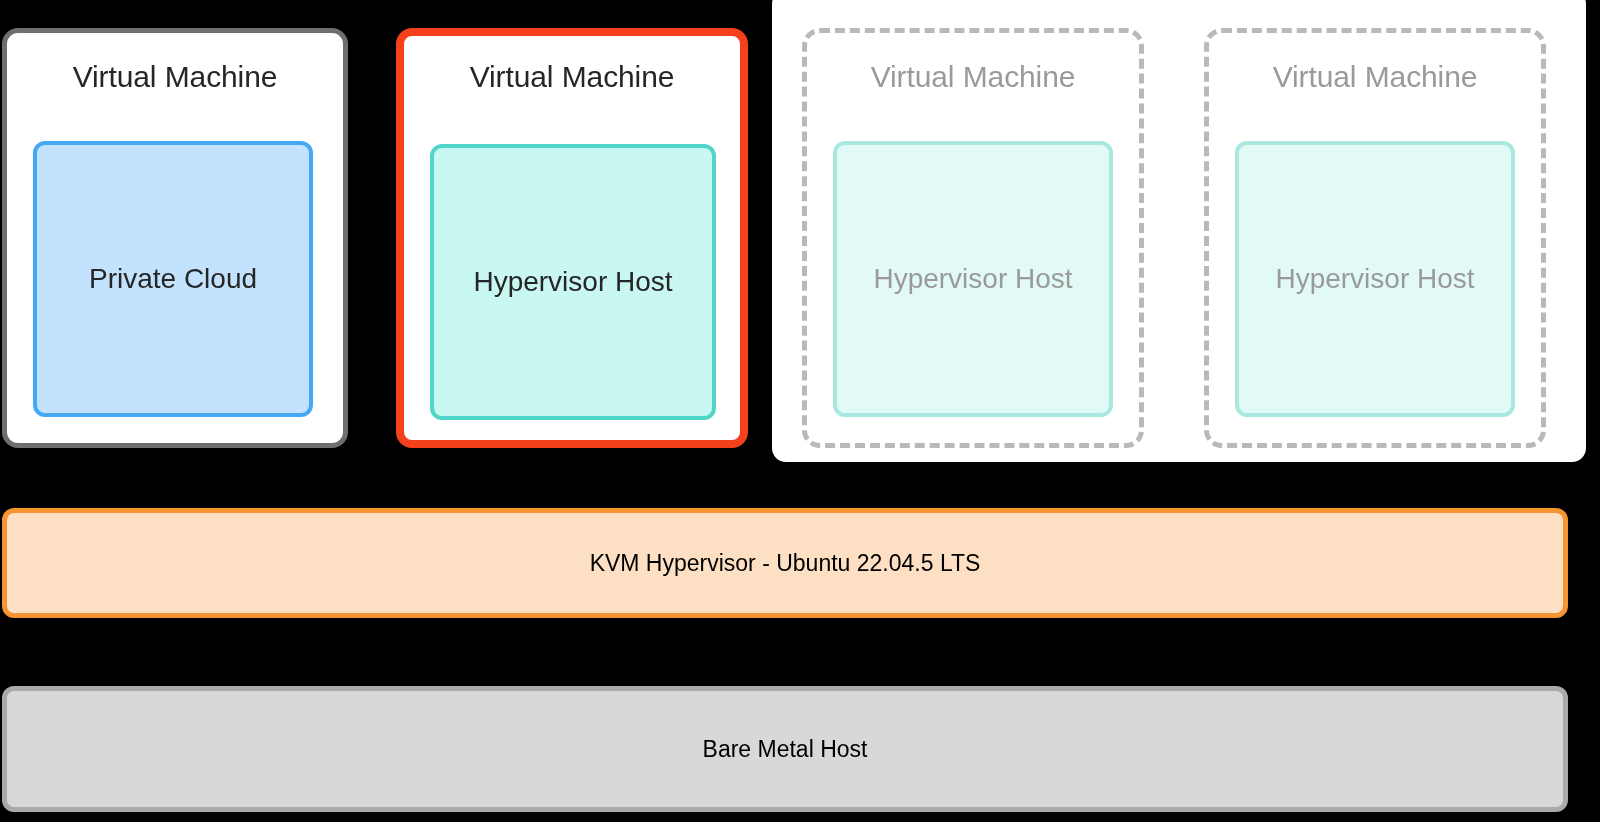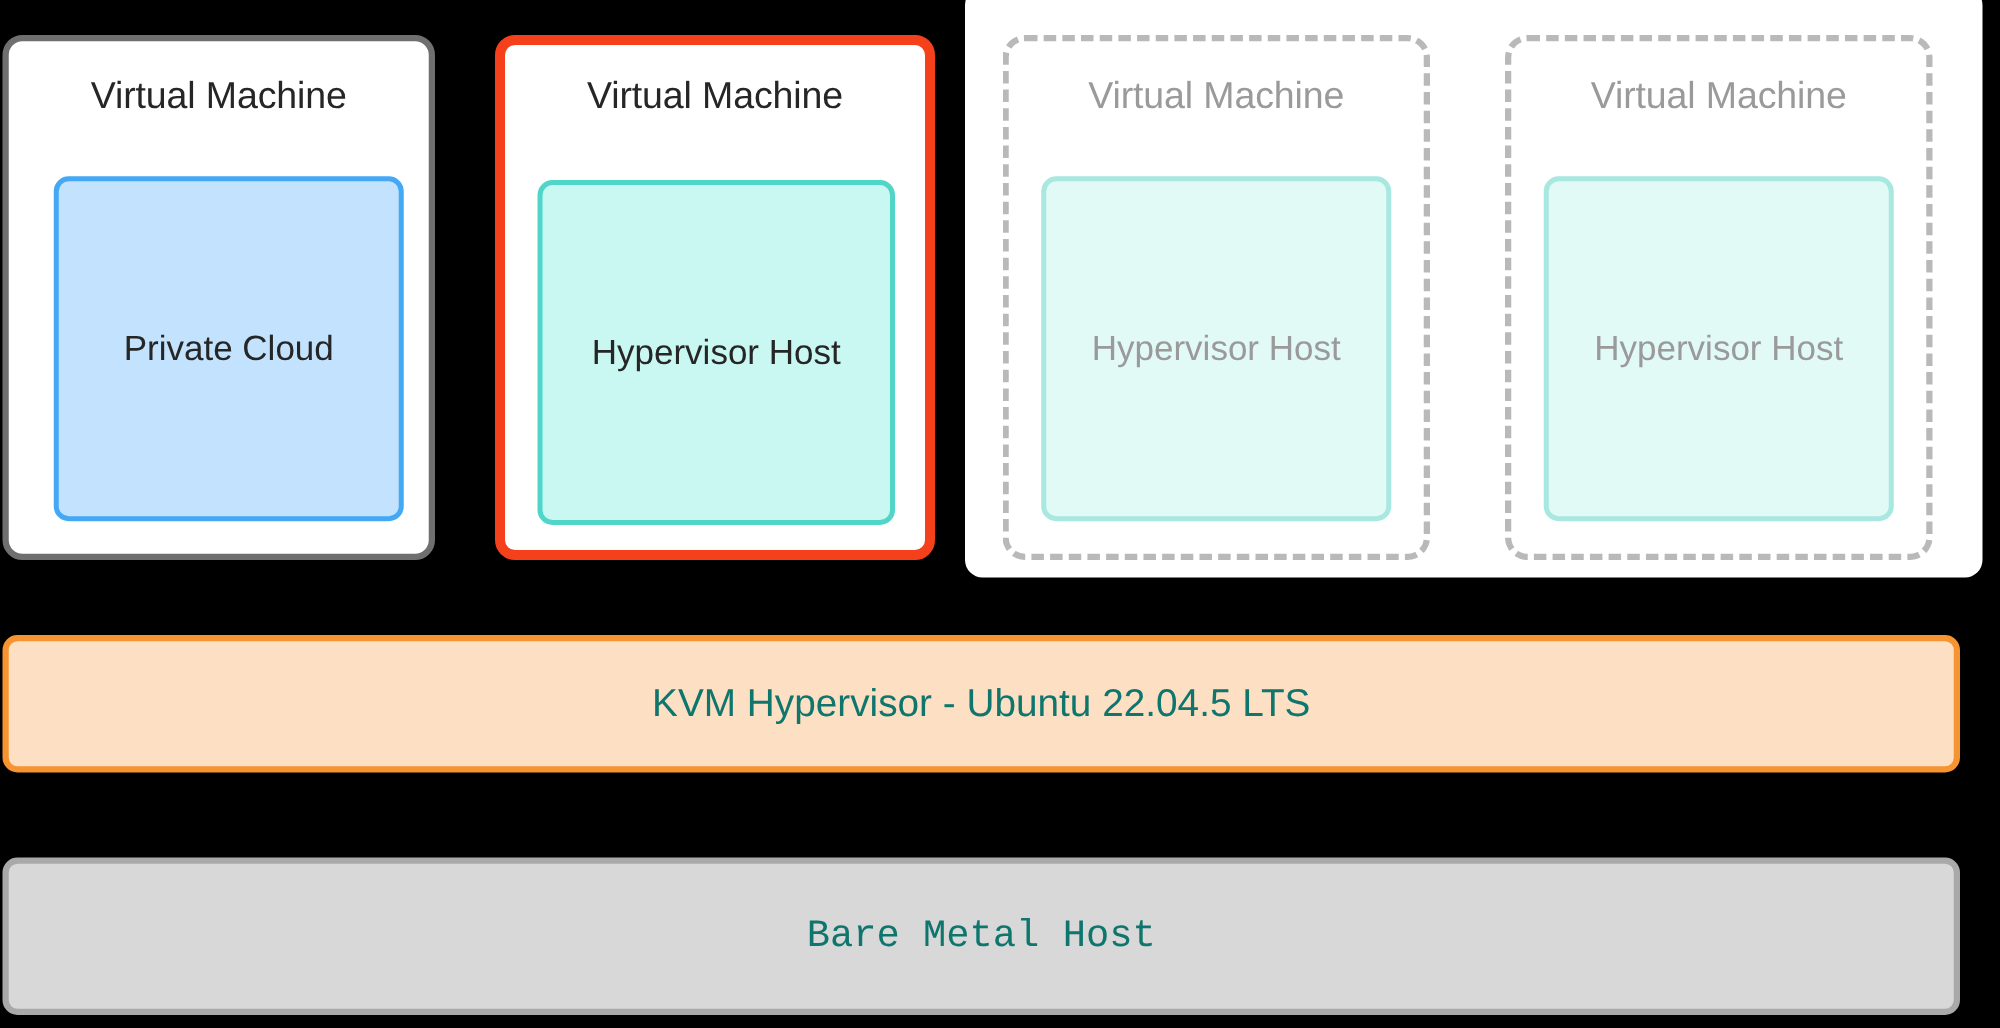--- a/index.html
+++ b/index.html
@@ -80,45 +80,44 @@
     border: 4px solid #a8e8e0;
     color: #9a9a9a;
   }
 
   
   .layer-bar {
     border-radius: 12px;
     display: flex;
     align-items: center;
     justify-content: center;
-    font-size: 31px;
-    color: #0f766e;
+    font-size: 23px;
+    color: #000000;
     text-align: center;
     white-space: nowrap;
   }
   .layer-bar.kvm {
     background: #fde0c3;
     border: 5px solid #f79432;
   }
   .layer-bar.metal {
     background: #d8d8d8;
     border: 5px solid #a9a9a9;
-    font-family: Liberation Mono, monospace;
   }
 </style>
 </head>
 <body>
 
 <div id="canvas">
 
   <div class="abs ghost-panel" style="left:772px; top:-10px; width:814px; height:472px;"></div>
 
   <div class="abs vm-card solid-gray" style="left:2px; top:28px; width:346px; height:420px;">
     <div class="vm-title">Virtual Machine</div>
-    <div class="abs host-box blue" style="left:36px; top:108px; width:280px; height:276px; flex-direction:column;">
+    <div class="abs host-box blue" style="left:26px; top:108px; width:280px; height:276px; flex-direction:column;">
       <div>Private Cloud</div>
     </div>
   </div>
 
   <div class="abs vm-card solid-red" style="left:396px; top:28px; width:352px; height:420px;">
     <div class="vm-title" style="margin-top:24px;">Virtual Machine</div>
     <div class="abs host-box teal" style="left:26px; top:108px; width:286px; height:276px;">
       <span>Hypervisor Host</span>
     </div>
   </div>

